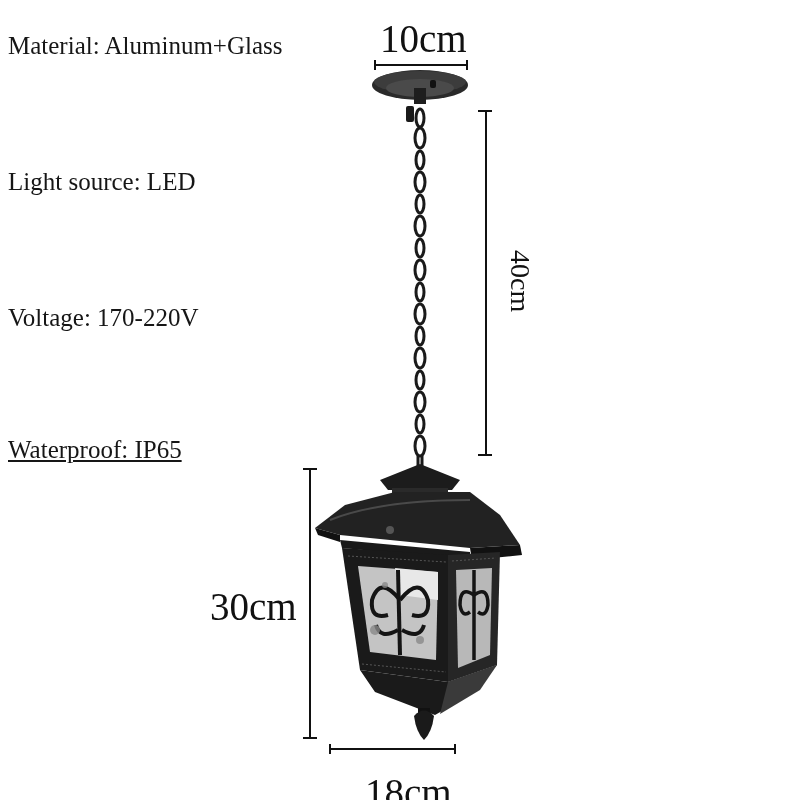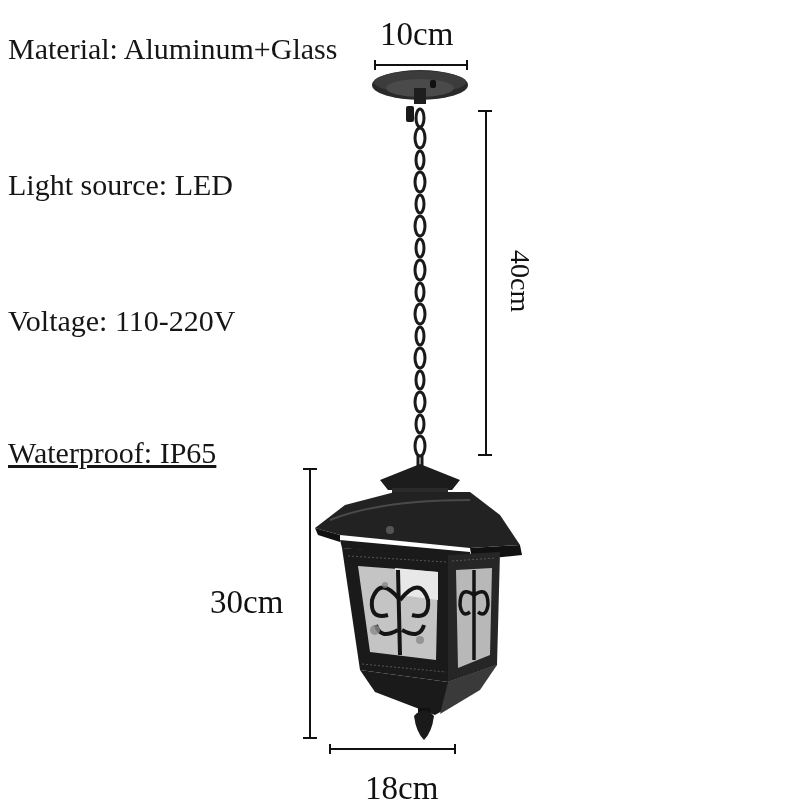--- a/index.html
+++ b/index.html
@@ -3,38 +3,38 @@
 <meta charset="utf-8">
 <style>
   html, body { margin: 0; padding: 0; }
   body {
     width: 800px; height: 800px; position: relative; overflow: hidden;
     background: #ffffff;
     font-family: "Liberation Serif", "DejaVu Serif", serif;
     color: #111;
   }
   .spec {
-    position: absolute; left: 8px; font-size: 30px; white-space: nowrap; color: #161616;
+    position: absolute; left: 8px; font-size: 25px; white-space: nowrap; color: #161616;
   }
-  .dim-label { position: absolute; font-size: 33px; color: #111; white-space: nowrap; }
+  .dim-label { position: absolute; font-size: 39px; color: #111; white-space: nowrap; }
   .dim-label.vertical {
     transform: rotate(90deg); transform-origin: left top; font-size: 28px;
   }
   .hline { position: absolute; height: 2px; background: #111; }
   .vline { position: absolute; width: 2px; background: #111; }
   .tick-v { position: absolute; width: 2px; height: 10px; background: #111; }
   .tick-h { position: absolute; height: 2px; width: 14px; background: #111; }
   svg { position: absolute; left: 0; top: 0; }
 </style>
 </head>
 <body>
 
 <div class="spec" style="top:32px;">Material: Aluminum+Glass</div>
 <div class="spec" style="top:168px;text-align:right;">Light source: LED</div>
-<div class="spec" style="top:304px;">Voltage: 110-220V</div>
+<div class="spec" style="top:304px;">Voltage: 170-220V</div>
 <div class="spec" style="top:436px;text-decoration:underline;">Waterproof: IP65</div>
 
 <svg width="800" height="800" viewBox="0 0 800 800">
 
   <g>
     <ellipse cx="420" cy="85" rx="48" ry="15" fill="#2a2a2a"></ellipse>
     <ellipse cx="420" cy="82" rx="46" ry="11" fill="#3c3c3c"></ellipse>
     <ellipse cx="420" cy="88" rx="34" ry="9" fill="#4a4a4a"></ellipse>
     <rect x="414" y="88" width="12" height="16" fill="#1e1e1e"></rect>
     <rect x="406" y="106" width="8" height="16" rx="2" fill="#1a1a1a"></rect>

